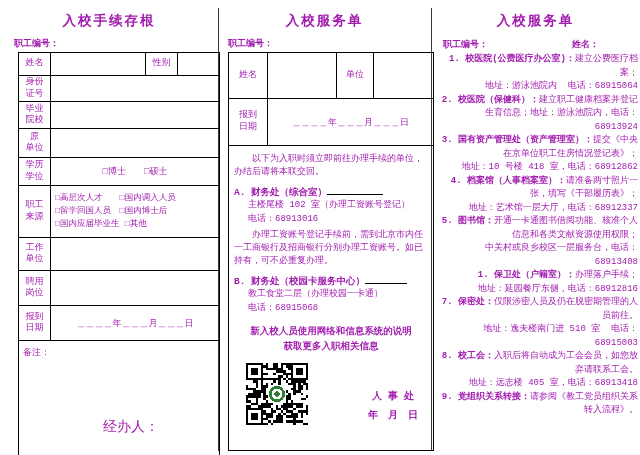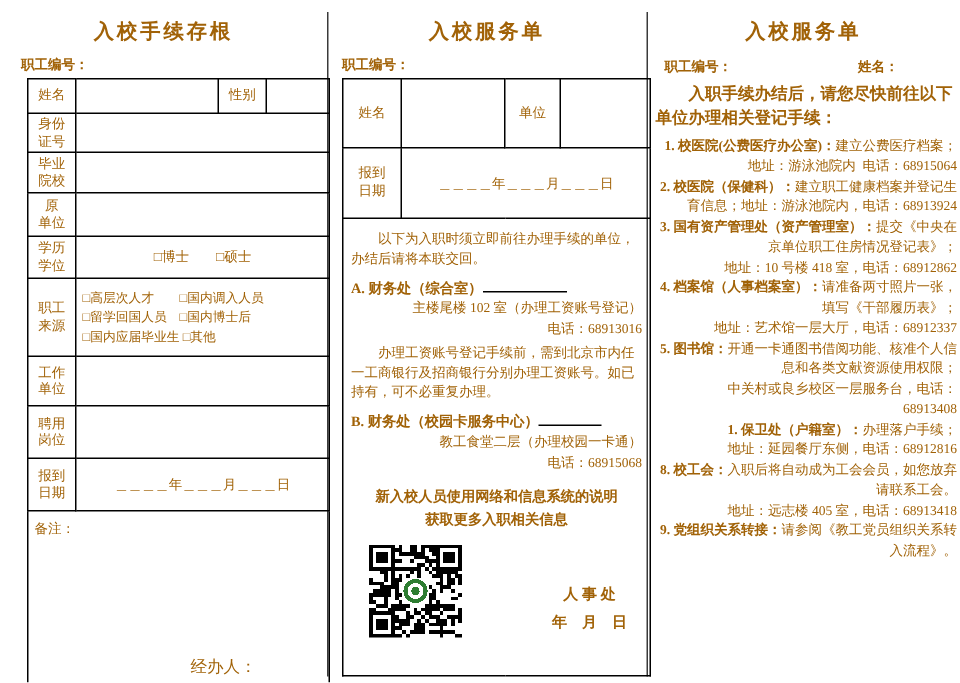--- a/index.html
+++ b/index.html
@@ -1,43 +1,43 @@
 <!DOCTYPE html>
 <html><head>
 <meta charset="utf-8">
 <style>
   html,body{margin:0;padding:0;background:#ffffff;}
   .page{position:relative;width:640px;height:455px;background:#fff;overflow:hidden;
-        font-family:Liberation Serif, serif;color:#a16207;}
+        font-family:Liberation Mono, monospace;color:#a21caf;}
   .cut{position:absolute;top:8px;bottom:4px;width:1px;background:#3a3a3a;}
   .col{position:absolute;top:0;height:455px;}
   #col-stub{left:0;width:218px;}
   #col-service{left:218px;width:213px;}
   #col-notice{left:431px;width:209px;}
   .title{font-weight:bold;font-size:13.5px;text-align:center;letter-spacing:2px;margin:12px 0 0 0;}
   .staff-row{font-size:9px;font-weight:bold;margin:7px 0 2px 14px;}
   #col-notice .staff-row{display:flex;margin:8px 0 2px 12px;}
   #col-notice .staff-row .nm{margin-left:84px;}
   table{border-collapse:collapse;table-layout:fixed;}
   td{border:1px solid #000;font-size:9px;padding:1px 2px;vertical-align:middle;overflow:hidden;}
   .lbl{white-space:pre-line;text-align:center;line-height:1.3;font-size:9px;}
   .ctr{text-align:center;}
   #stub-table{margin:2px 0 0 18px;width:189px;}
   #service-table{margin:2px 0 0 10px;width:193px;}
   .pre{white-space:pre-line;}
   .remark-cell{position:relative;vertical-align:top;text-align:left;padding:5px 4px;}
-  .handler{position:absolute;left:42%;bottom:12px;font-size:11px;margin-left:24px;}
+  .handler{position:absolute;left:42%;bottom:28px;font-size:14px;}
   
   .svc-body{vertical-align:top;text-align:left;padding:4px 5px;}
   .svc-body p{margin:0;}
   .p-ind{font-size:9px;line-height:1.45;text-indent:2em;margin:3px 0 6px 0 !important;}
   .item-title{font-weight:bold;font-size:9.5px;margin-top:6px !important;}
   .blank-line{display:inline-block;border-bottom:1px solid #000;height:9px;vertical-align:baseline;}
   .bl-a{width:56px;}.bl-b{width:42px;}
-  .sub{font-size:9px;line-height:1.5;padding-left:14px;text-align:right;}
+  .sub{font-size:9px;line-height:1.5;padding-left:14px;}
   .center-bold{font-weight:bold;font-size:9.5px;text-align:center;line-height:1.55;}
   .notice-gap{margin-top:10px !important;}
   .qr-row{display:flex;align-items:flex-end;margin-top:8px;padding:0 6px 0 12px;}
   .stamp{margin-left:auto;text-align:center;font-weight:bold;font-size:10px;line-height:1.9;padding-right:4px;}
   
   .intro{font-weight:bold;font-size:11px;line-height:1.45;text-indent:2em;margin:5px 4px 3px 6px;}
   .list{margin:1px 2px 0 8px;text-align:right;}
   .li{font-size:9px;line-height:1.5;margin:0;padding-left:11px;text-indent:-11px;}
   .li b,.li span{white-space:pre-wrap;}
 </style>
@@ -157,32 +157,33 @@
     </tbody>
       </table>
   </div>
 
   <div class="col" id="col-notice">
     <div class="title">入校服务单</div>
     <div class="staff-row">
       <span>职工编号：</span>
       <span class="nm">姓名：</span>
     </div>
-    <p class="intro">入职手续办结后，请您尽快前往以下单位办理相关登记手续：</p>
     <div class="list">
       <p class="li"><b>1. 校医院(公费医疗办公室)：</b><span>建立公费医疗档案；
 地址：游泳池院内  电话：68915064</span></p>
       <p class="li"><b>2. 校医院（保健科）：</b><span>建立职工健康档案并登记生育信息；地址：游泳池院内，电话：68913924</span></p>
       <p class="li"><b>3. 国有资产管理处（资产管理室）：</b><span>提交《中央在京单位职工住房情况登记表》；
 地址：10 号楼 418 室，电话：68912862</span></p>
       <p class="li"><b>4. 档案馆（人事档案室）：</b><span>请准备两寸照片一张，填写《干部履历表》；
 地址：艺术馆一层大厅，电话：68912337</span></p>
       <p class="li"><b>5. 图书馆：</b><span>开通一卡通图书借阅功能、核准个人信息和各类文献资源使用权限；
 中关村或良乡校区一层服务台，电话：68913408</span></p>
       <p class="li"><b>1. 保卫处（户籍室）：</b><span>办理落户手续；
 地址：延园餐厅东侧，电话：68912816</span></p>
+      <p class="li"><b>7. 保密处：</b><span>仅限涉密人员及仍在脱密期管理的人员前往。
+地址：逸夫楼南门进 510 室  电话：68915003</span></p>
       <p class="li"><b>8. 校工会：</b><span>入职后将自动成为工会会员，如您放弃请联系工会。
 地址：远志楼 405 室，电话：68913418</span></p>
       <p class="li"><b>9. 党组织关系转接：</b><span>请参阅《教工党员组织关系转入流程》。</span></p>
     </div>
   </div>
 
 </div>
 
 </body></html>

